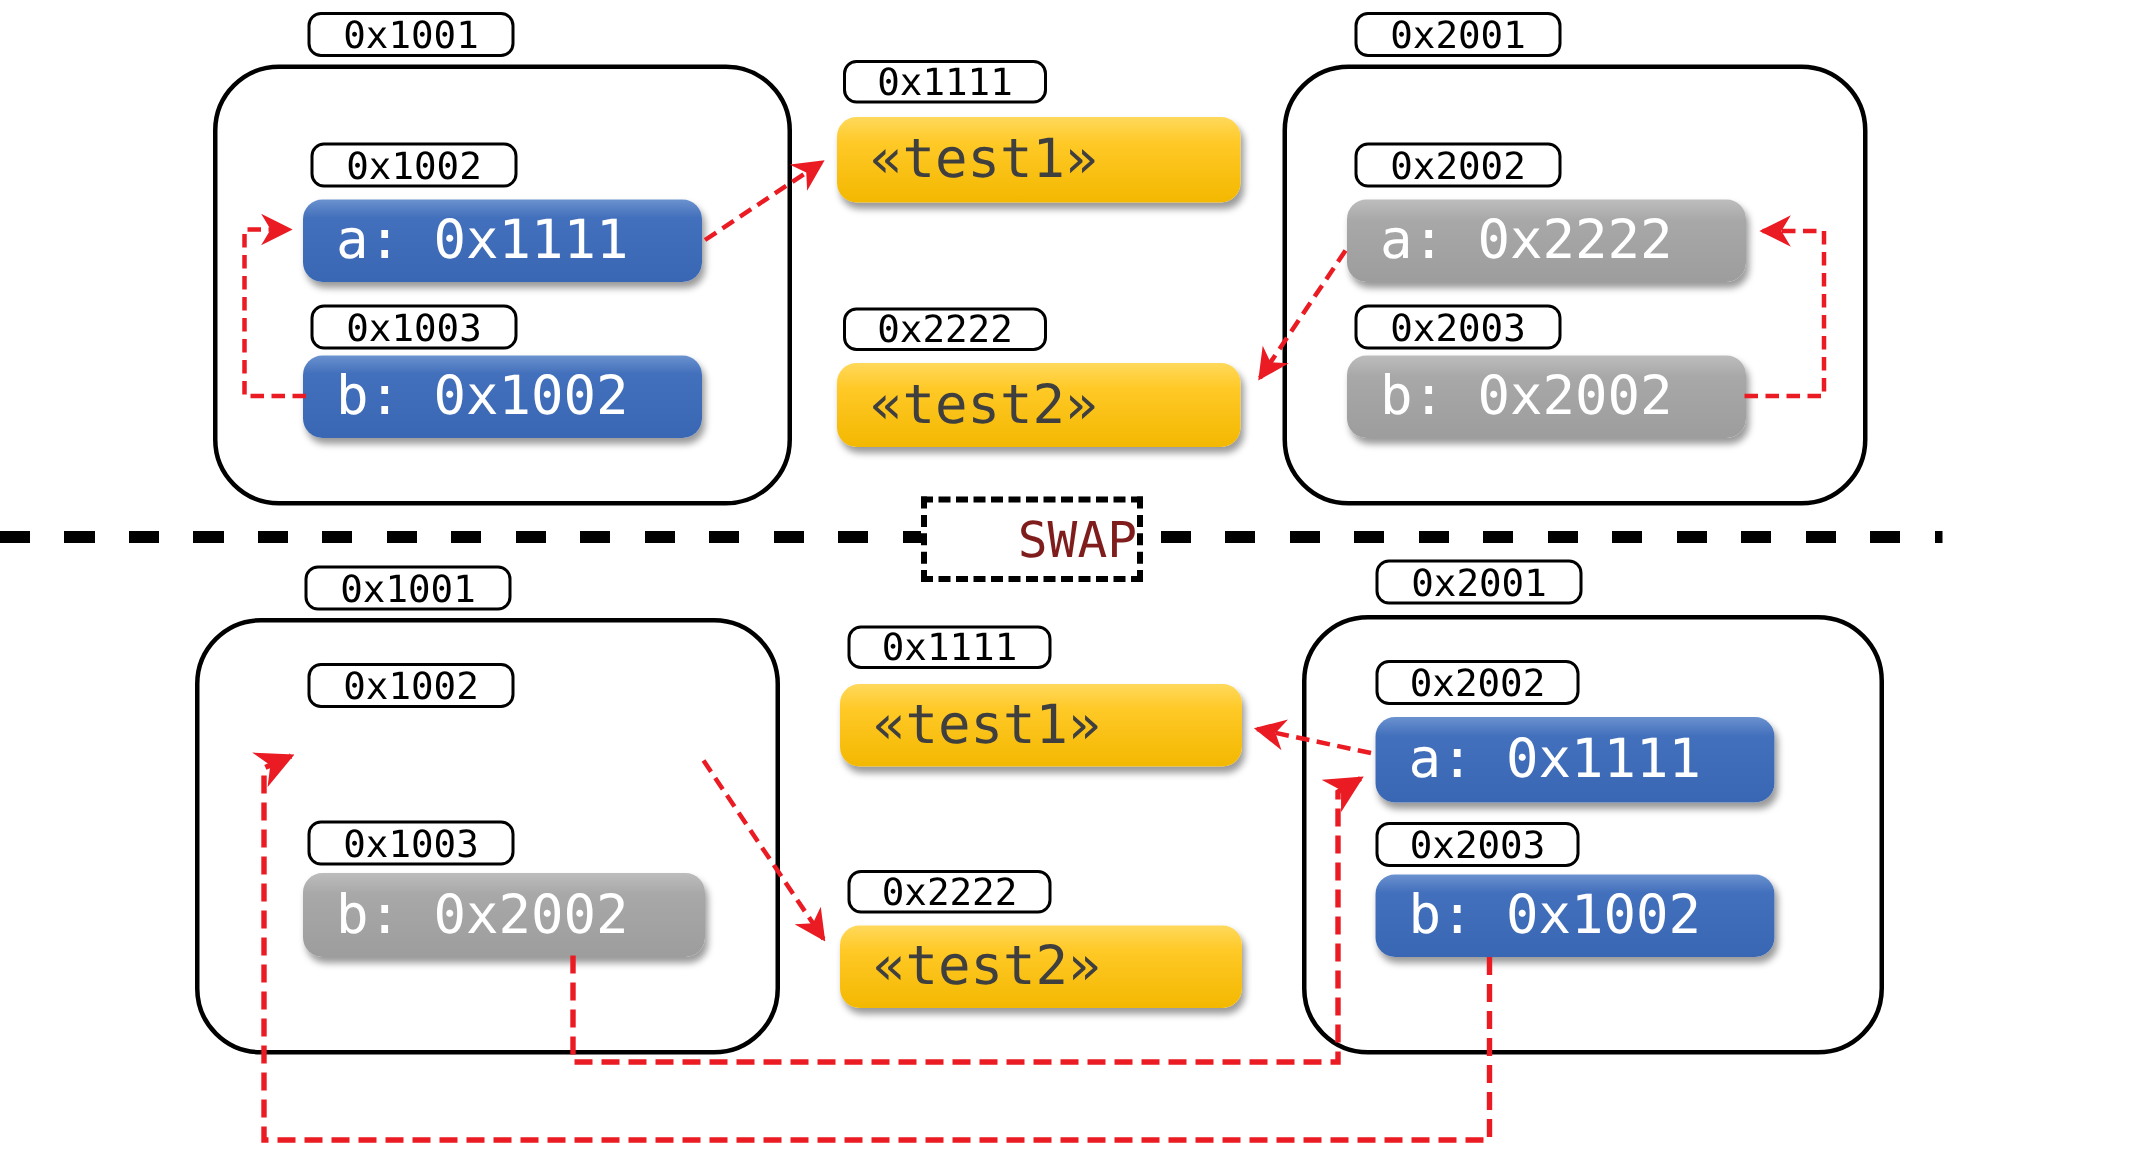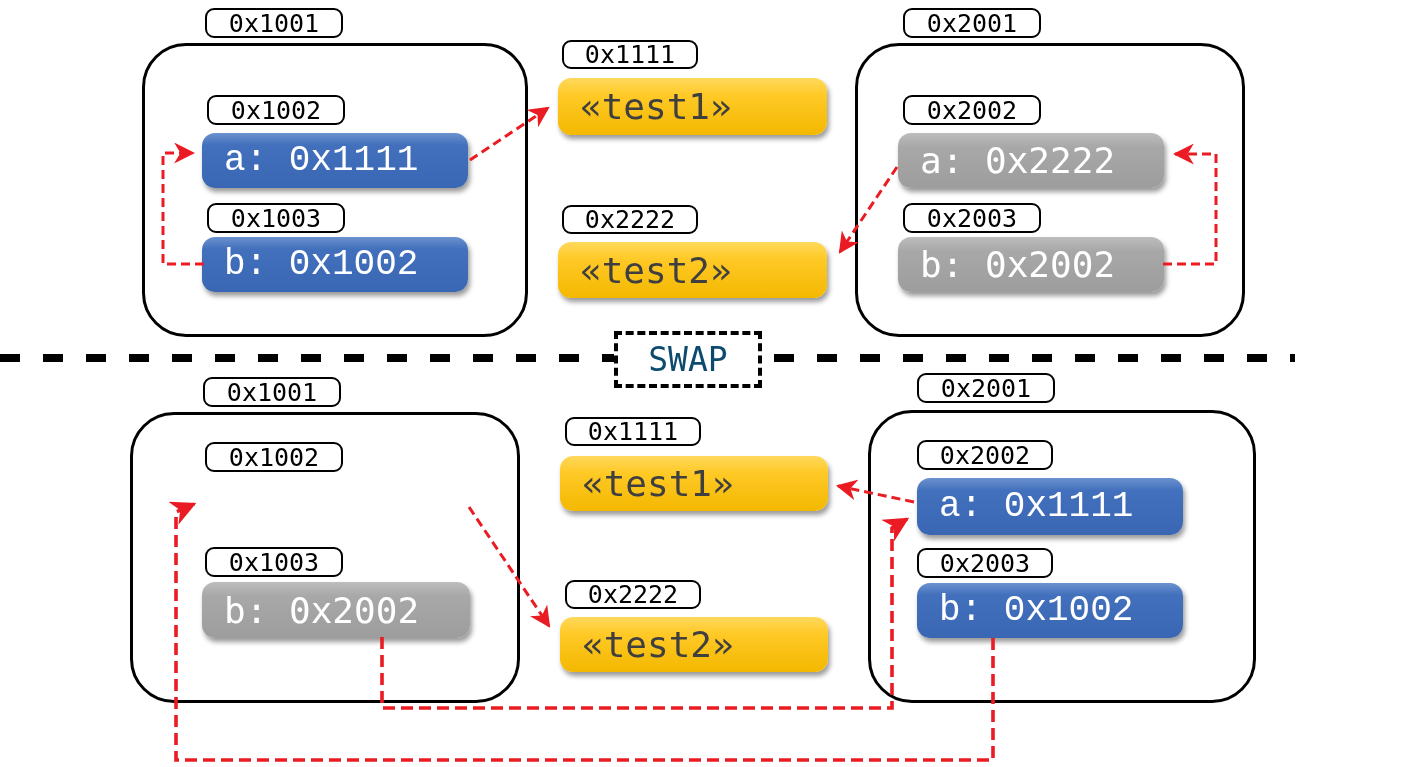--- a/index.html
+++ b/index.html
@@ -20,41 +20,40 @@
   
   .val{
     position:absolute;border-radius:13px;box-sizing:border-box;
     display:flex;align-items:center;padding-left:22px;
     font-size:36px;z-index:2;
     box-shadow:2px 4px 5px rgba(0,0,0,0.40);
   }
   .val.blue{
     background:linear-gradient(180deg,#6b92cf 0%,#4370bc 22%,#3a67b3 100%);
     color:#fff;
-    font-family:Liberation Mono, monospace;
   }
   .val.gray{
     background:linear-gradient(180deg,#bdbdbd 0%,#a8a8a8 25%,#9d9d9d 100%);
     color:#fff;
   }
   .val.yellow{
     background:linear-gradient(180deg,#ffd95c 0%,#ffc927 30%,#f3b800 100%);
     color:#3f3f3f;
     align-items:center;
   }
   
   .divider{
     position:absolute;left:0;top:354px;width:1423px;height:8px;z-index:1;
     background:repeating-linear-gradient(90deg,#000 0 20px,transparent 20px 43px);
   }
   .swap-box{
     position:absolute;left:614px;top:331px;width:148px;height:57px;z-index:2;
     background:#fff;border:4px dashed #000;box-sizing:border-box;
-    display:flex;align-items:center;justify-content:center;
-    font-size:33px;color:#0c4a6e;
+    display:flex;align-items:center;justify-content:flex-end;
+    font-size:33px;color:#7f1d1d;
   }
   
   svg.connectors{position:absolute;left:0;top:0;z-index:4;pointer-events:none;}
   .c{stroke:#ea1b22;stroke-width:3;fill:none;stroke-dasharray:9 5;}
   .cl{stroke:#ea1b22;stroke-width:3.6;fill:none;stroke-dasharray:12 6;}
 </style>
 </head>
 <body>
 
 <div class="canvas">

